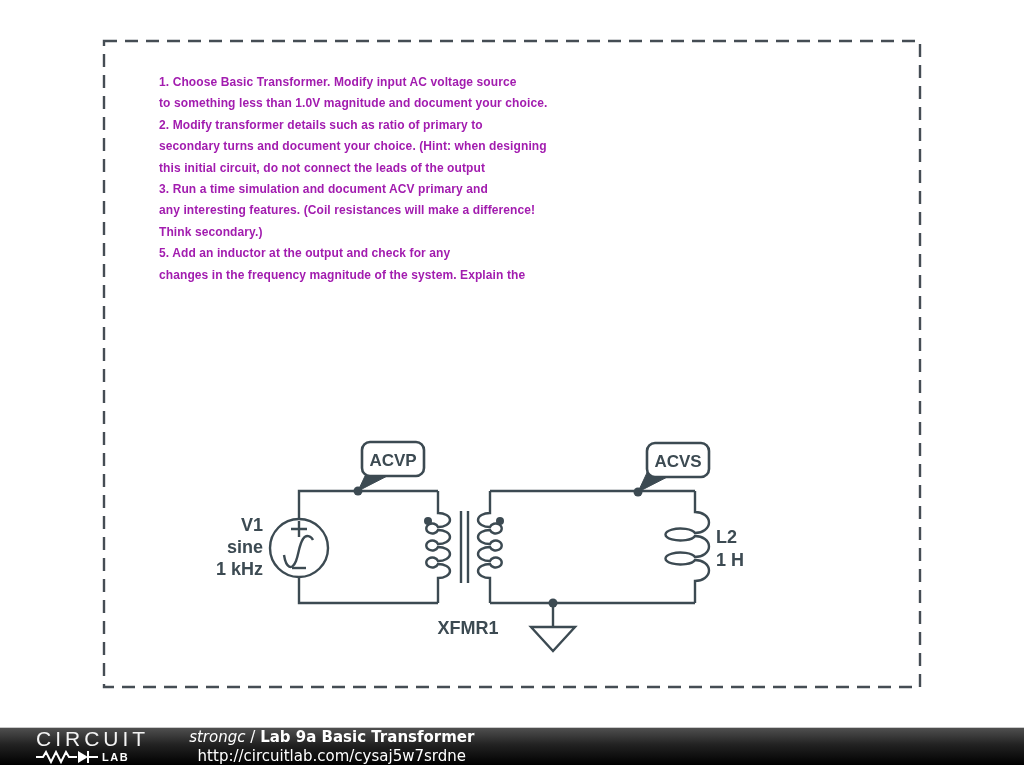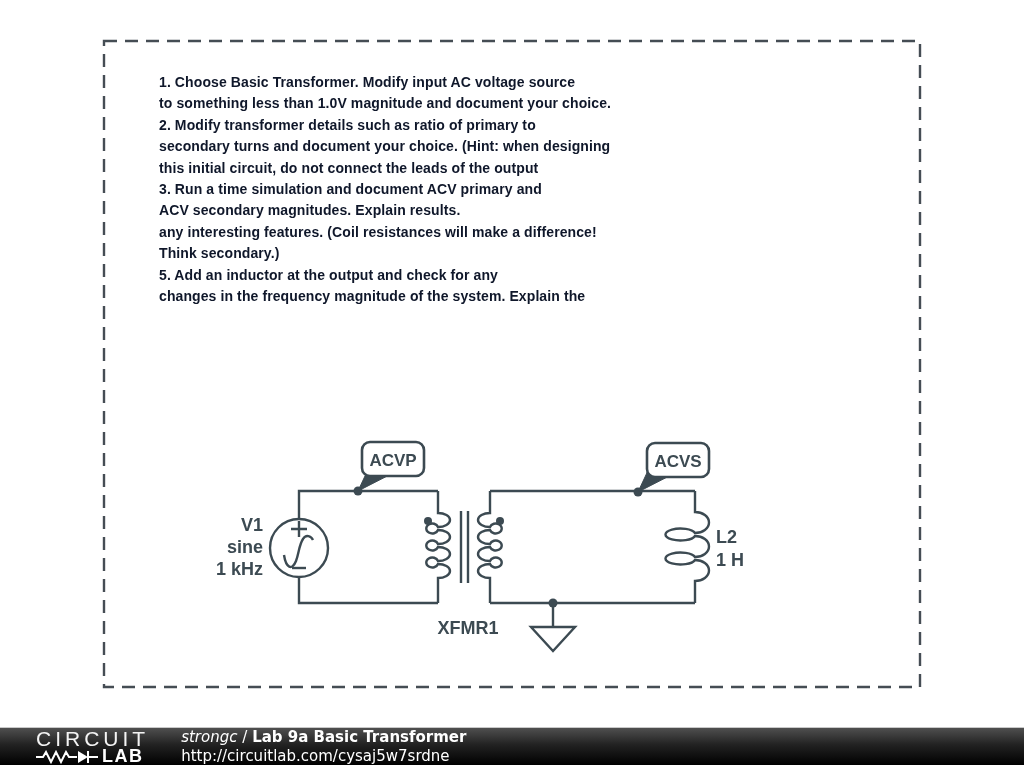--- a/index.html
+++ b/index.html
@@ -3,42 +3,42 @@
 <meta charset="utf-8">
 <style>
   html,body{margin:0;padding:0;}
   body{
     width:1024px;height:768px;position:relative;overflow:hidden;
     background:#ffffff;font-family:"Liberation Sans",sans-serif;
   }
   
   .instructions{
     position:absolute;left:159px;top:72px;width:600px;
-    color:#0f172a;font-weight:bold;font-size:14px;line-height:21.4px;
+    color:#a21caf;font-weight:bold;font-size:12px;line-height:21.4px;
     letter-spacing:0.1px;
   }
   
   .schematic-svg{position:absolute;left:0;top:0;}
   .schematic-svg text{
     font-family:"Liberation Sans",sans-serif;font-weight:bold;fill:#3c4a52;
   }
   
   .footer{
     position:absolute;left:0;top:727px;width:1024px;height:38px;
     background:linear-gradient(180deg,#4f4f4f 0%,#222222 45%,#000000 100%);
     border-top:1px solid #c9c9c9;box-sizing:border-box;
     display:flex;align-items:center;color:#ffffff;
   }
   .logo{margin-left:36px;display:flex;flex-direction:column;justify-content:center;}
   .logo-word{
     font-size:21px;line-height:20px;letter-spacing:4px;color:#f4f4f4;font-weight:normal;
   }
   .logo-row{display:flex;align-items:center;height:15px;}
-  .logo-lab{font-weight:bold;font-size:18px;letter-spacing:1.5px;margin-left:2px;color:#ffffff;}
-  .meta{margin-left:32px;font-family:"DejaVu Sans",sans-serif;font-size:15px;line-height:19px;}
+  .logo-lab{font-weight:bold;font-size:11px;letter-spacing:1.5px;margin-left:2px;color:#ffffff;}
+  .meta{margin-left:40px;font-family:"DejaVu Sans",sans-serif;font-size:15px;line-height:19px;text-align:center;}
   .meta .author{font-style:italic;font-weight:normal;}
   .meta .title{font-weight:bold;}
   .meta .url-line{font-weight:normal;}
 </style>
 </head>
 <body>
 
 <svg class="schematic-svg" width="1024" height="768" viewBox="0 0 1024 768">
 
   <rect x="104" y="41" width="816" height="646" fill="none" stroke="#454d54" stroke-width="2.4" stroke-dasharray="13,8"></rect>
@@ -99,21 +99,20 @@
   <text x="716" y="566" font-size="18">1 H</text>
 </svg>
 
 <div class="instructions">
   <div>1. Choose Basic Transformer. Modify input AC voltage source</div>
   <div>to something less than 1.0V magnitude and document your choice.</div>
   <div>2. Modify transformer details such as ratio of primary to</div>
   <div>secondary turns and document your choice. (Hint: when designing</div>
   <div>this initial circuit, do not connect the leads of the output</div>
   <div>3. Run a time simulation and document ACV primary and</div>
-  <div>ACV secondary magnitudes. Explain results.</div>
   <div>any interesting features. (Coil resistances will make a difference!</div>
   <div>Think secondary.)</div>
   <div>5. Add an inductor at the output and check for any</div>
   <div>changes in the frequency magnitude of the system. Explain the</div>
 </div>
 
 <div class="footer">
   <div class="logo">
     <div class="logo-word">CIRCUIT</div>
     <div class="logo-row">

